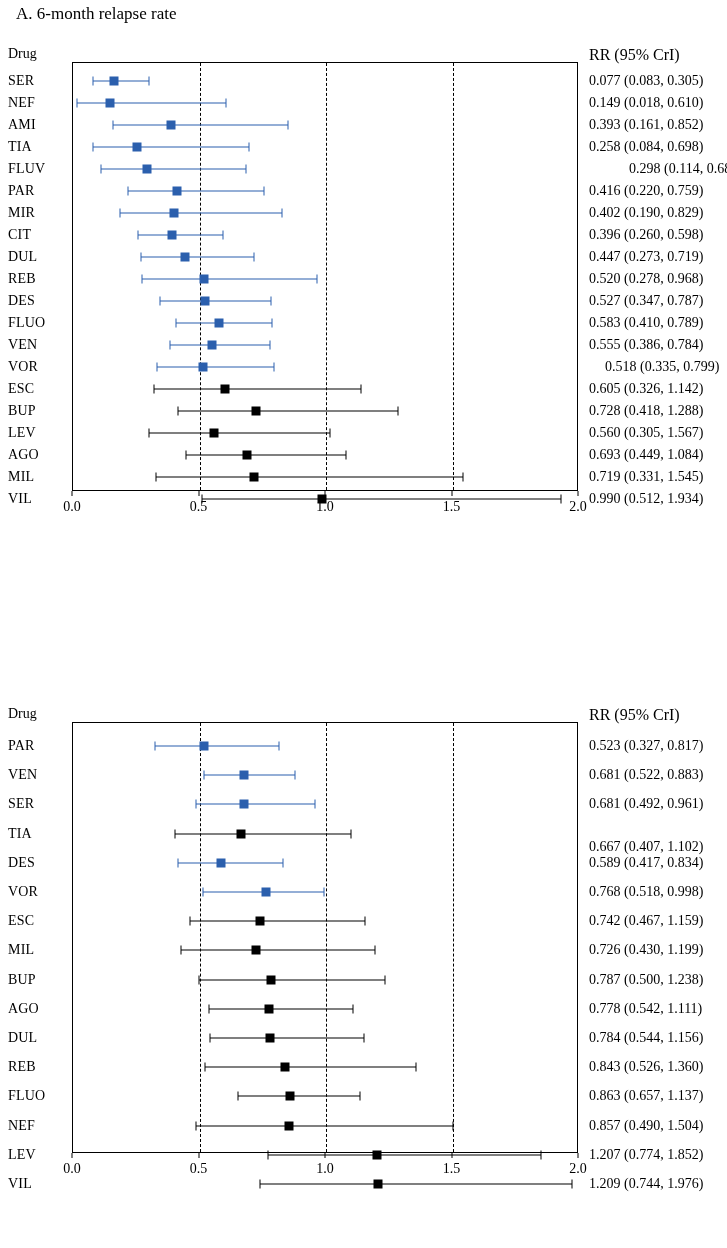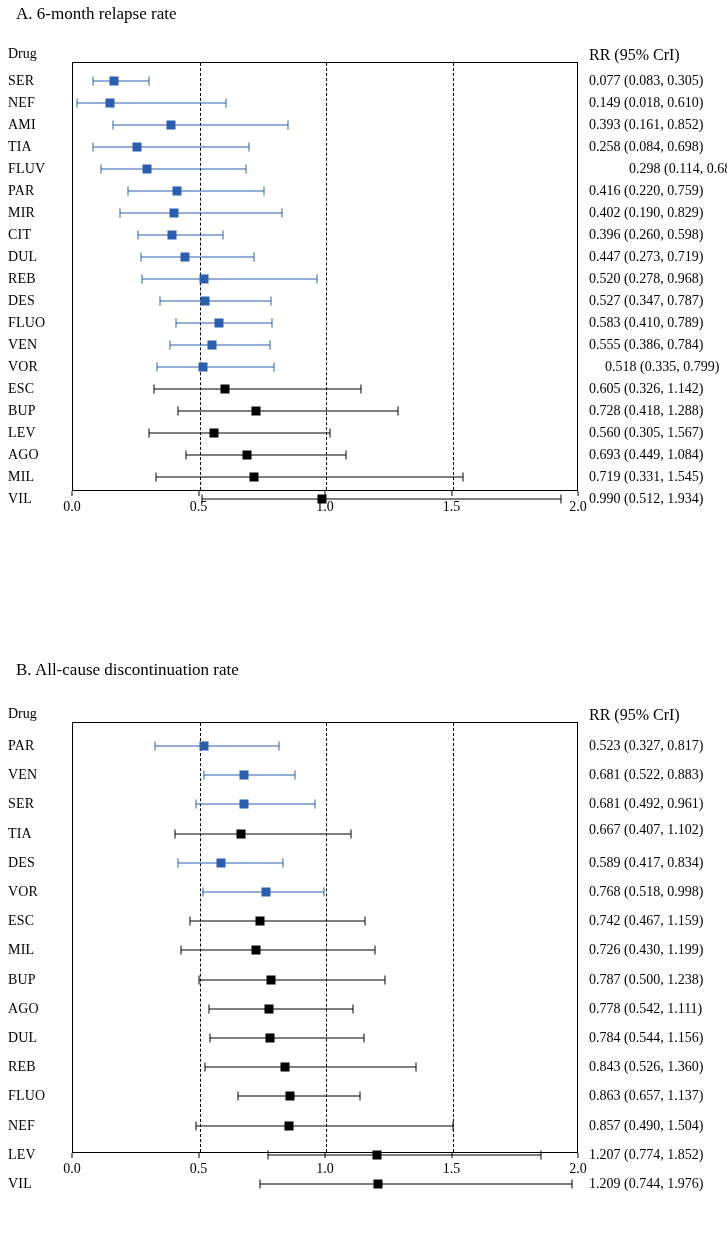--- a/index.html
+++ b/index.html
@@ -246,21 +246,20 @@
       <div class="axis-tick" style="left: 325px; top: 491px;"></div>
       <div class="axis-tick-label" style="left: 325px; top: 499px;">1.0</div>
       <div class="axis-tick" style="left: 451.5px; top: 491px;"></div>
       <div class="axis-tick-label" style="left: 451.5px; top: 499px;">1.5</div>
       <div class="axis-tick" style="left: 578px; top: 491px;"></div>
       <div class="axis-tick-label" style="left: 578px; top: 499px;">2.0</div>
     </div>
 </div>
 
 <div class="panel" id="panel-b-root" style="position:absolute; left:0; top:650px; width:727px; height:598px;">
-  <div class="panel-title" style="position:absolute; left:8px; top:10px;">B. All-cause discontinuation rate</div>
   <div class="hdr-drug" style="top:56px;">Drug</div>
   <div class="hdr-rr" style="left:589px; top:56px;">RR (95% CrI)</div>
   <div class="chart-wrap" id="panel-b-chart" style="position:absolute; left:0; top:0; width:727px; height:598px;">
       <div class="plot-area" style="left: 72px; top: 72px; width: 506px; height: 431px;">
         <div class="gridline" style="left: 126.5px;"></div>
         <div class="gridline" style="left: 253px;"></div>
         <div class="gridline" style="left: 379.5px;"></div>
       </div>
       <div class="row-label" style="top: 96px;">PAR</div>
       <div class="row-value" style="left: 589px; top: 96px;">0.523 (0.327, 0.817)</div>
@@ -274,21 +273,21 @@
       <div class="ci-cap blue" style="left: 204.066px; top: 125.2px;"></div>
       <div class="ci-cap blue" style="left: 295.399px; top: 125.2px;"></div>
       <div class="point blue" style="left: 244.293px; top: 125.2px;"></div>
       <div class="row-label" style="top: 154.4px;">SER</div>
       <div class="row-value" style="left: 589px; top: 154.4px;">0.681 (0.492, 0.961)</div>
       <div class="ci-line blue" style="left: 196.476px; top: 154.4px; width: 118.657px;"></div>
       <div class="ci-cap blue" style="left: 196.476px; top: 154.4px;"></div>
       <div class="ci-cap blue" style="left: 315.133px; top: 154.4px;"></div>
       <div class="point blue" style="left: 244.293px; top: 154.4px;"></div>
       <div class="row-label" style="top: 183.6px;">TIA</div>
-      <div class="row-value" style="left: 589px; top: 180px;">0.667 (0.407, 1.102)</div>
+      <div class="row-value" style="left: 589px; top: 197px;">0.667 (0.407, 1.102)</div>
       <div class="ci-line" style="left: 174.971px; top: 183.6px; width: 175.835px;"></div>
       <div class="ci-cap" style="left: 174.971px; top: 183.6px;"></div>
       <div class="ci-cap" style="left: 350.806px; top: 183.6px;"></div>
       <div class="point" style="left: 240.751px; top: 183.6px;"></div>
       <div class="row-label" style="top: 212.8px;">DES</div>
       <div class="row-value" style="left: 589px; top: 212.8px;">0.589 (0.417, 0.834)</div>
       <div class="ci-line blue" style="left: 177.501px; top: 212.8px; width: 105.501px;"></div>
       <div class="ci-cap blue" style="left: 177.501px; top: 212.8px;"></div>
       <div class="ci-cap blue" style="left: 283.002px; top: 212.8px;"></div>
       <div class="point blue" style="left: 221.017px; top: 212.8px;"></div>

